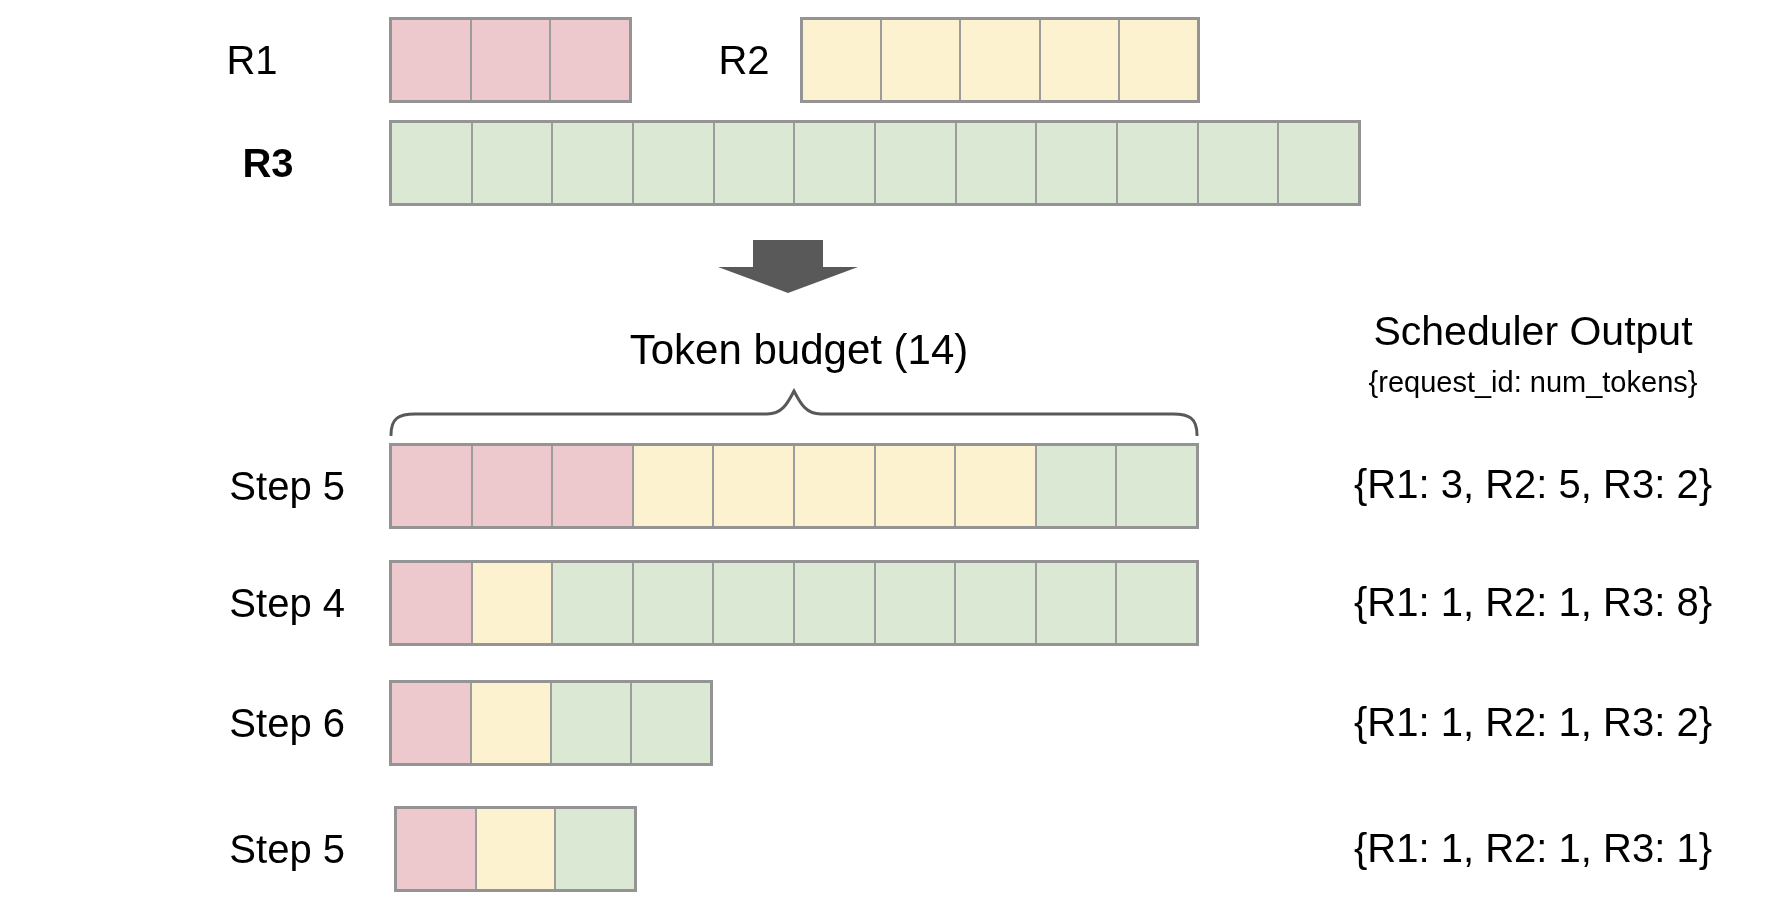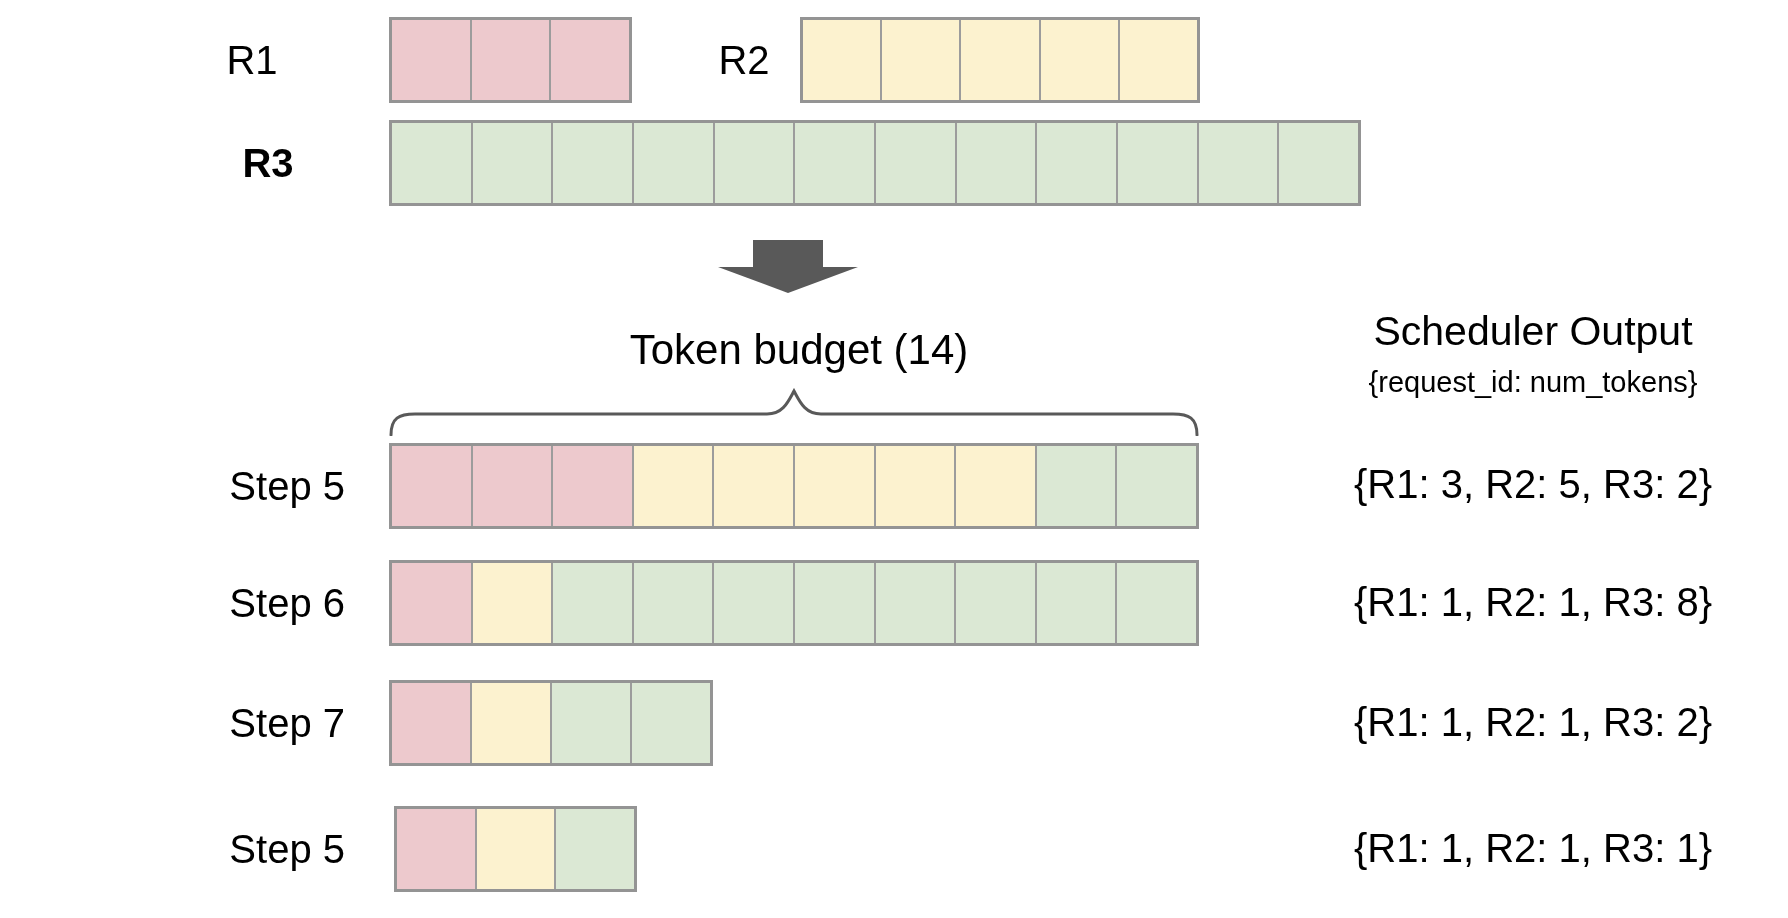--- a/index.html
+++ b/index.html
@@ -107,35 +107,35 @@
       <div class="cell" style="background: rgb(237, 201, 205);"></div>
       <div class="cell" style="background: rgb(252, 242, 207);"></div>
       <div class="cell" style="background: rgb(252, 242, 207);"></div>
       <div class="cell" style="background: rgb(252, 242, 207);"></div>
       <div class="cell" style="background: rgb(252, 242, 207);"></div>
       <div class="cell" style="background: rgb(252, 242, 207);"></div>
       <div class="cell" style="background: rgb(219, 232, 212);"></div>
       <div class="cell" style="background: rgb(219, 232, 212);"></div>
     </div>
 
-  <div class="abs step-label step-label-col s1">Step 6</div>
+  <div class="abs step-label step-label-col s1">Step 4</div>
   <div class="abs cells step1-cells">
       <div class="cell" style="background: rgb(237, 201, 205);"></div>
       <div class="cell" style="background: rgb(252, 242, 207);"></div>
       <div class="cell" style="background: rgb(219, 232, 212);"></div>
       <div class="cell" style="background: rgb(219, 232, 212);"></div>
       <div class="cell" style="background: rgb(219, 232, 212);"></div>
       <div class="cell" style="background: rgb(219, 232, 212);"></div>
       <div class="cell" style="background: rgb(219, 232, 212);"></div>
       <div class="cell" style="background: rgb(219, 232, 212);"></div>
       <div class="cell" style="background: rgb(219, 232, 212);"></div>
       <div class="cell" style="background: rgb(219, 232, 212);"></div>
     </div>
 
-  <div class="abs step-label step-label-col s2">Step 7</div>
+  <div class="abs step-label step-label-col s2">Step 6</div>
   <div class="abs cells step2-cells">
       <div class="cell" style="background: rgb(237, 201, 205);"></div>
       <div class="cell" style="background: rgb(252, 242, 207);"></div>
       <div class="cell" style="background: rgb(219, 232, 212);"></div>
       <div class="cell" style="background: rgb(219, 232, 212);"></div>
     </div>
 
   <div class="abs step-label step-label-col s3">Step 5</div>
   <div class="abs cells step3-cells">
       <div class="cell" style="background: rgb(237, 201, 205);"></div>

